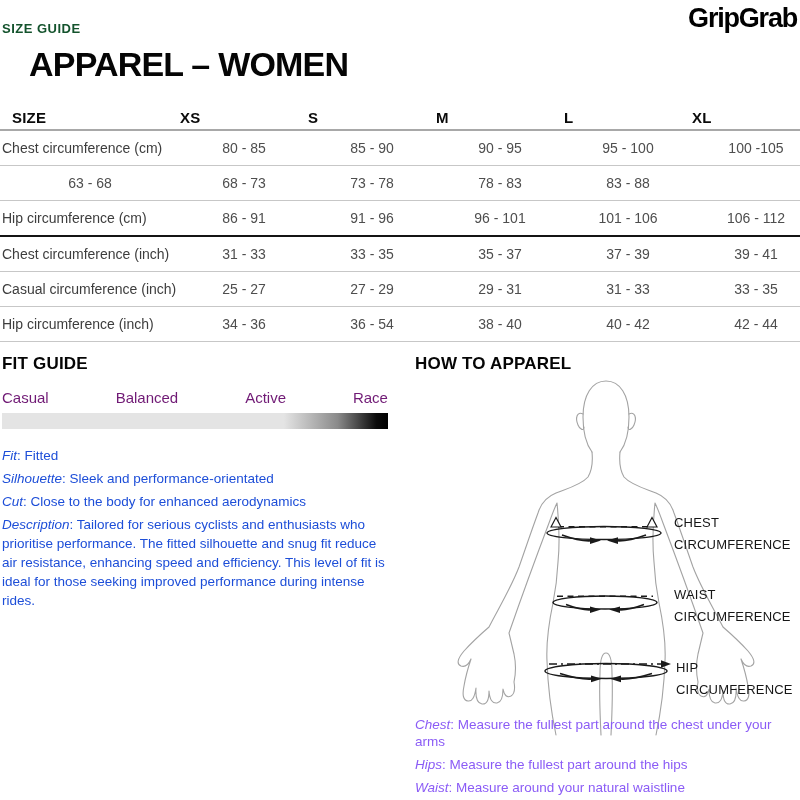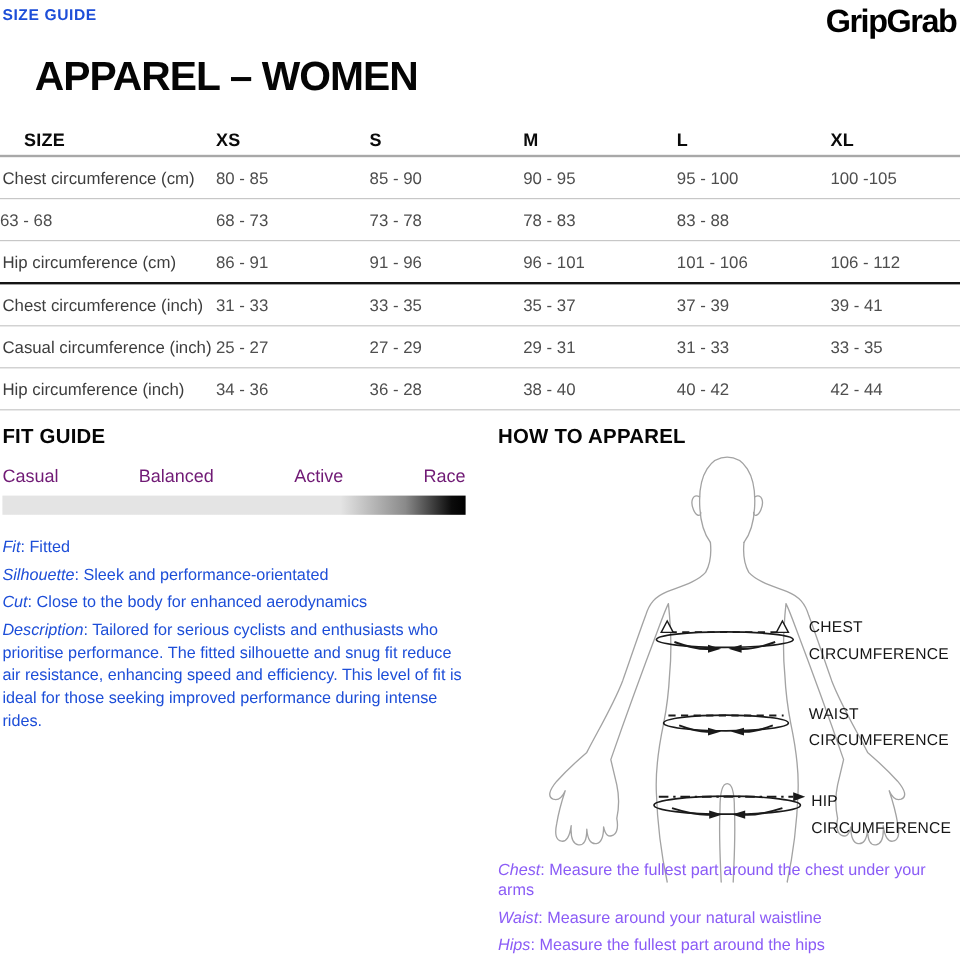--- a/index.html
+++ b/index.html
@@ -1,32 +1,32 @@
 <!DOCTYPE html>
 <html><head>
 <meta charset="utf-8">
 <style>
   html,body { margin:0; padding:0; background:#fff; }
   .page {
     position:relative; width:800px; height:800px; background:#fff;
     overflow:hidden; font-family:"Liberation Sans", sans-serif; color:#1a1a1a;
   }
   
-  .eyebrow { position:absolute; left:2px; top:5px; font-size:13px; font-weight:600; letter-spacing:0.5px; color:#1d4ed8; }
+  .eyebrow { position:absolute; left:2px; top:21px; font-size:13px; font-weight:600; letter-spacing:0.5px; color:#14532d; }
   .logo { position:absolute; right:3px; top:3px; font-size:27px; font-weight:700; letter-spacing:-1.2px; color:#000; }
   .title { position:absolute; left:1px; top:45px; font-size:34px; font-weight:800; letter-spacing:-0.8px; color:#050505; white-space:nowrap;margin-left:28px; }
   
   .size-table { position:absolute; left:0; top:105px; width:820px; }
   .t-header { display:grid; grid-template-columns:180px repeat(5,1fr); height:24px; align-items:center; border-bottom:2px solid #a8a8a8; }
   .t-header .th { font-size:15px; font-weight:700; color:#0a0a0a; text-align:left; letter-spacing:0.2px; }
-  .t-header .th:first-child { text-align:left; padding-left:2px;margin-left:18px; }
+  .t-header .th:first-child { text-align:left; padding-left:12px; }
   .t-row { display:grid; grid-template-columns:180px repeat(5,1fr); height:34px; align-items:center; border-bottom:1px solid #c7c7c7; }
   .t-row.group-end { border-bottom:2px solid #141414; }
   .t-row .label { font-size:14px; color:#3d3d3d; padding-left:2px; white-space:nowrap; }
-  .t-row .val { font-size:14px; color:#4e4e4e; white-space:nowrap; }
+  .t-row .val { font-size:14px; color:#4e4e4e; text-align:center; white-space:nowrap; }
   
   .fit-guide { position:absolute; left:2px; top:354px; width:386px; }
   .section-title { font-size:17px; font-weight:800; letter-spacing:0.2px; color:#050505; margin:0; }
   .scale-labels { display:flex; justify-content:space-between; margin-top:15px; font-size:15px; color:#701a75; }
   .scale-bar { margin-top:7px; height:16px;
     background:linear-gradient(90deg,#e4e4e4 0%,#e4e4e4 73%,#8a8a8a 87%,#0b0b0b 97%,#000 100%); }
   .attrs { margin-top:17px; }
   .attr { font-size:13.5px; line-height:19px; color:#1d4ed8; margin:0 0 4px 0; }
   .attr .a-label { font-style:italic; }
   
@@ -95,21 +95,21 @@
       <div class="label">Casual circumference (inch)</div>
       <div class="val">25 - 27</div>
       <div class="val">27 - 29</div>
       <div class="val">29 - 31</div>
       <div class="val">31 - 33</div>
       <div class="val">33 - 35</div>
     </div>
     <div class="t-row">
       <div class="label">Hip circumference (inch)</div>
       <div class="val">34 - 36</div>
-      <div class="val">36 - 28</div>
+      <div class="val">36 - 54</div>
       <div class="val">38 - 40</div>
       <div class="val">40 - 42</div>
       <div class="val">42 - 44</div>
     </div>
   </div>
 
   <div class="fit-guide">
     <h2 class="section-title">FIT GUIDE</h2>
     <div class="scale-labels">
       <span>Casual</span>
@@ -176,17 +176,17 @@
     <span>WAIST</span>
     <span>CIRCUMFERENCE</span>
   </div>
   <div class="m-label" id="m-hip">
     <span>HIP</span>
     <span>CIRCUMFERENCE</span>
   </div>
 
   <div class="instructions">
     <p class="instr"><span class="a-label">Chest</span><span>: Measure the fullest part around the chest under your arms</span></p>
+    <p class="instr"><span class="a-label">Hips</span><span>: Measure the fullest part around the hips</span></p>
     <p class="instr"><span class="a-label">Waist</span><span>: Measure around your natural waistline</span></p>
-    <p class="instr"><span class="a-label">Hips</span><span>: Measure the fullest part around the hips</span></p>
   </div>
 
 </div>
 
 </body></html>

